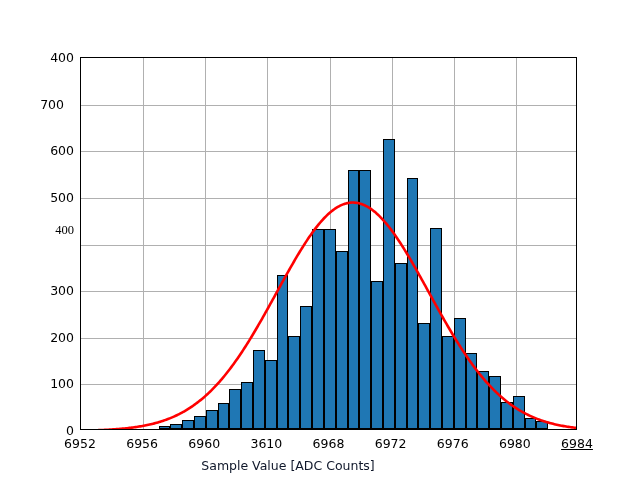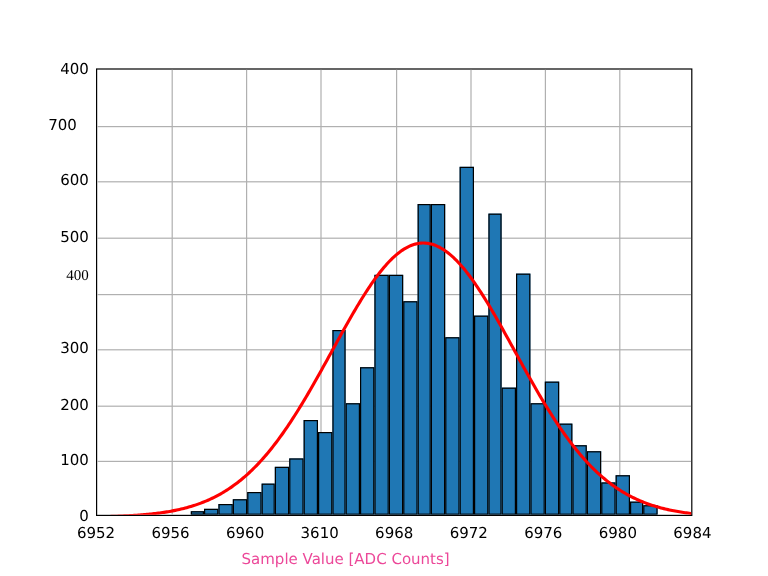--- a/index.html
+++ b/index.html
@@ -46,21 +46,21 @@
   .ytick-mark{position:absolute;left:-3.5px;width:3.5px;height:1px;background:#000;}
   .xtick-label{
     position:absolute;top:436px;
     text-align:center;width:60px;
     font-size:12.5px;color:#000;
     transform:translateX(-30px);
   }
   .xtick-mark{position:absolute;bottom:-3.5px;height:3.5px;width:1px;background:#000;}
   #xlabel{
     position:absolute;left:0;top:458px;width:576px;
-    text-align:center;font-size:12.5px;color:#ec4899;
+    text-align:center;font-size:12.5px;color:#0f172a;
   }
   #legend{
     position:absolute;left:6px;top:6px;
     background:#ffffff;
     border:1px solid #cccccc;
     border-radius:2px;
     padding:5px 8px 5px 6px;
     font-size:12.5px;color:#000;
     box-shadow:0 0 0 0 rgba(0,0,0,0);
   }
@@ -164,14 +164,14 @@
     <div class="ytick-label" style="top: 103.625px; left: 4px; right: auto; width: 60px;">700</div>
     <div class="ytick-label" style="top: 57px; left: 14px; right: auto; width: 60px;">400</div>
     <div class="xtick-label" style="left: 80px;">6952</div>
     <div class="xtick-label" style="left: 142.125px;">6956</div>
     <div class="xtick-label" style="left: 204.25px;">6960</div>
     <div class="xtick-label" style="left: 266.375px;">3610</div>
     <div class="xtick-label" style="left: 328.5px;">6968</div>
     <div class="xtick-label" style="left: 390.625px;">6972</div>
     <div class="xtick-label" style="left: 452.75px;">6976</div>
     <div class="xtick-label" style="left: 514.875px;">6980</div>
-    <div class="xtick-label" style="left: 577px;">6984</div>
+    <div class="xtick-label" style="left: 577px; text-decoration: underline;">6984</div>
   </div>
 
 </body></html>

